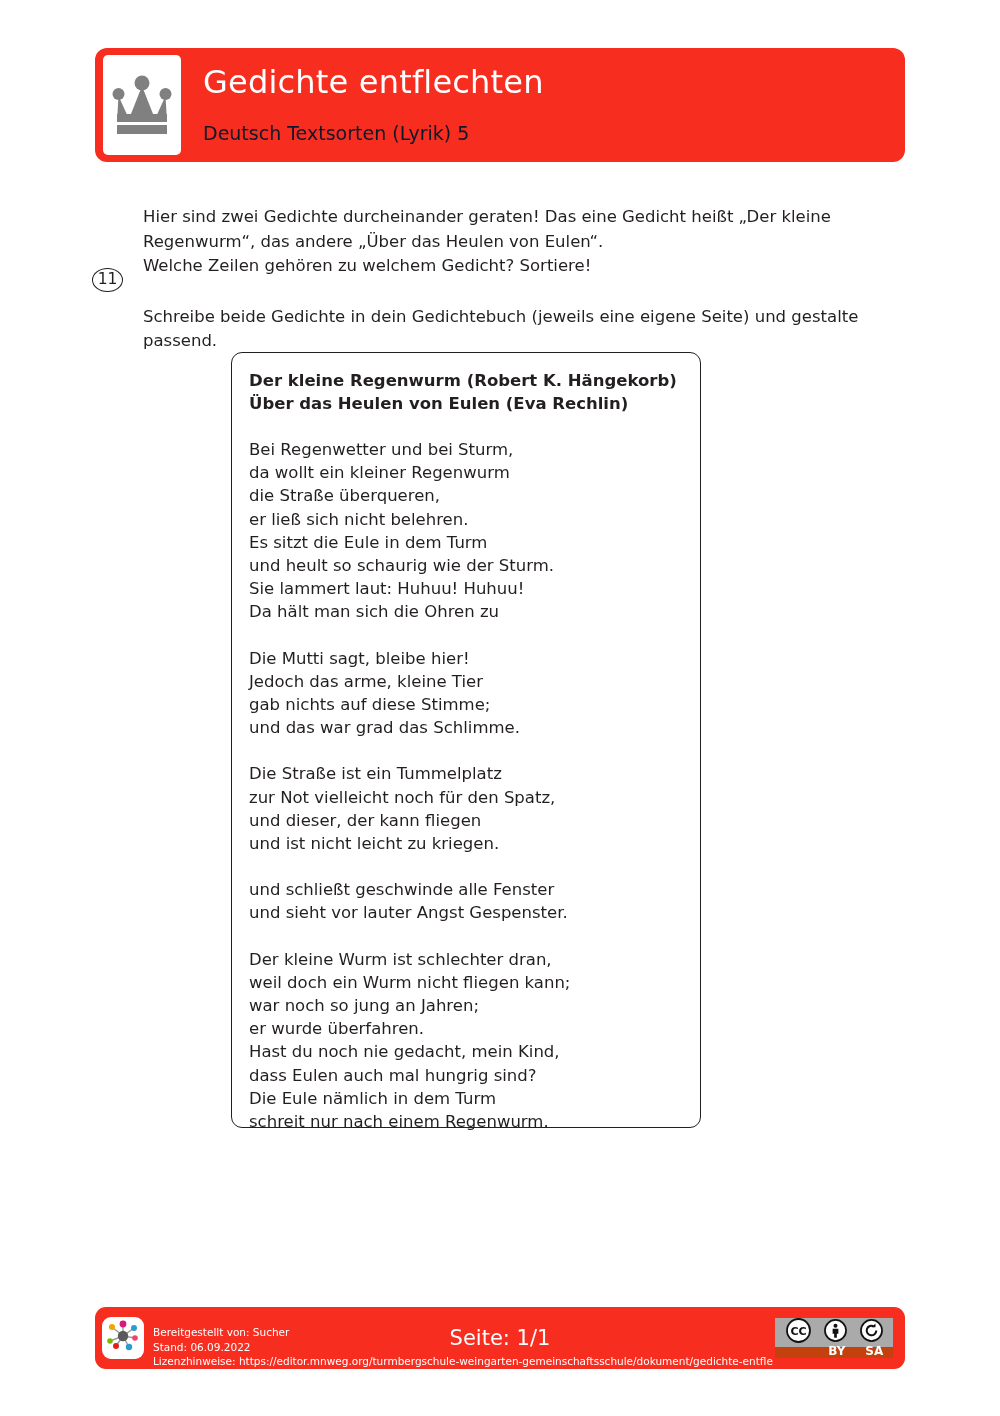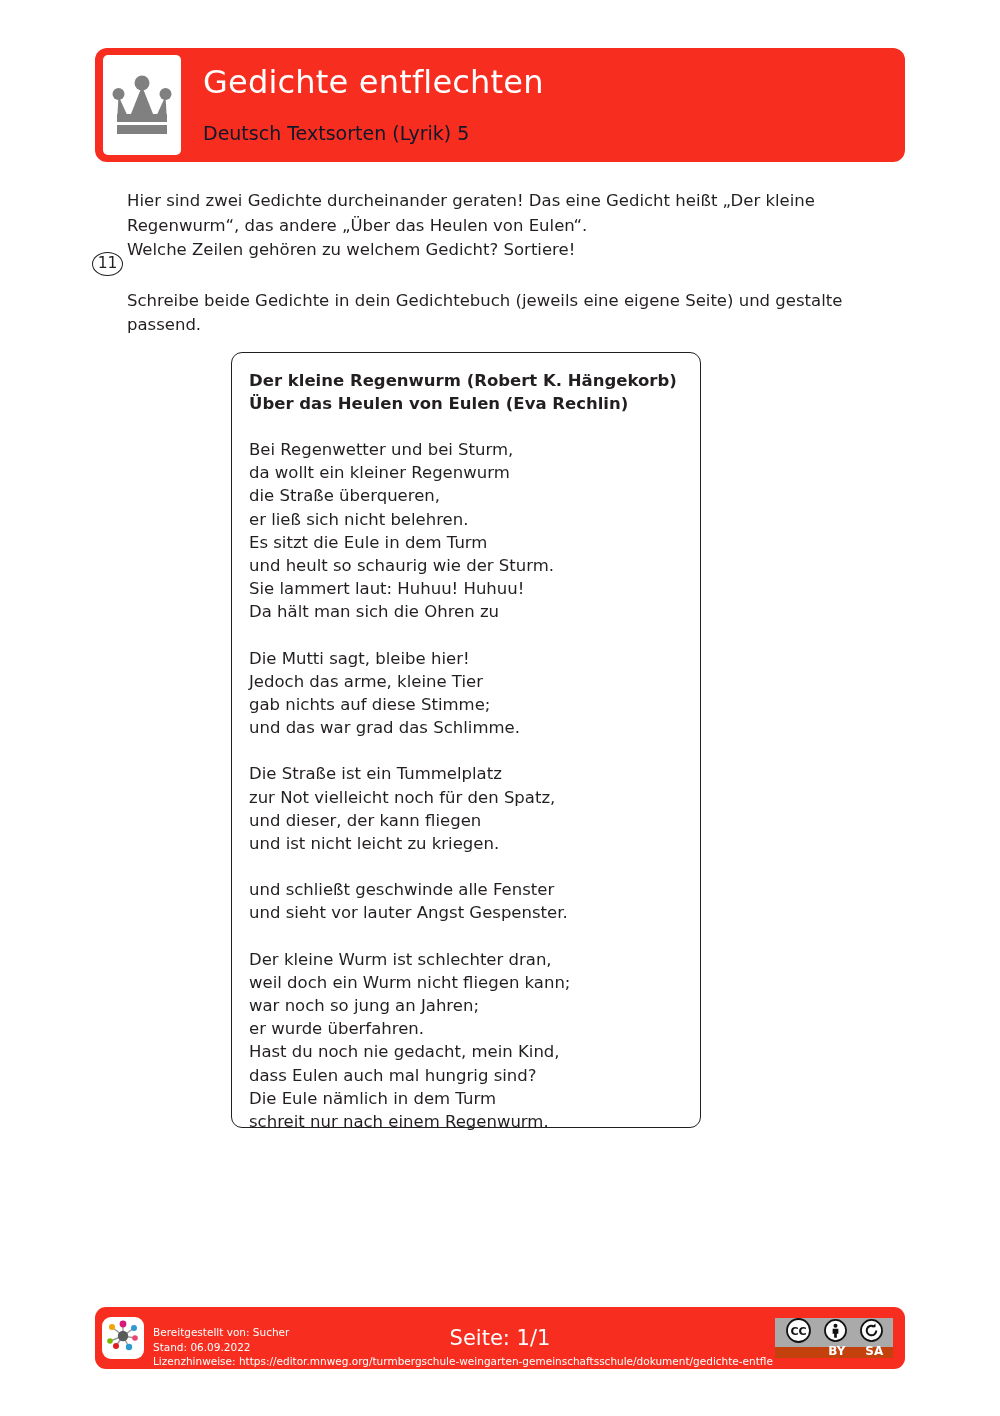--- a/index.html
+++ b/index.html
@@ -85,21 +85,21 @@
     text-align: center;
     color: #231f20;
     margin-top: 1px;
   }
   .task-text {
     margin-left: 4px;
     font-size: 16.5px;
     line-height: 24.5px;
     color: #231f20;
   }
-  .task-text p { margin: 0; }
+  .task-text p { margin: 16px; }
   .task-para-2 {
     margin-top: 26px !important;
   }
 
   
   .poem-box {
     position: absolute;
     left: 231px;
     top: 352px;
     width: 470px;

